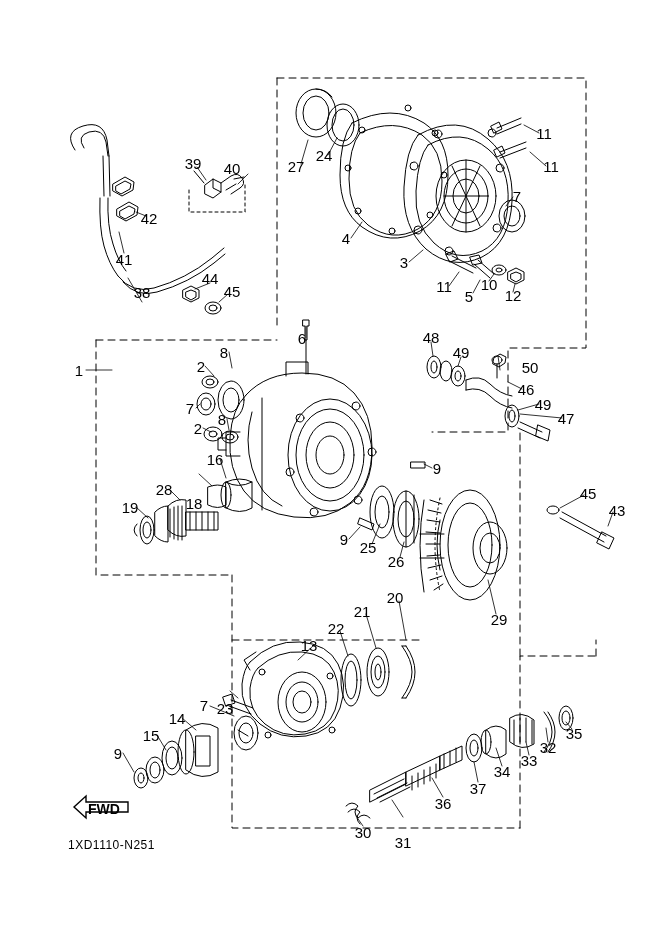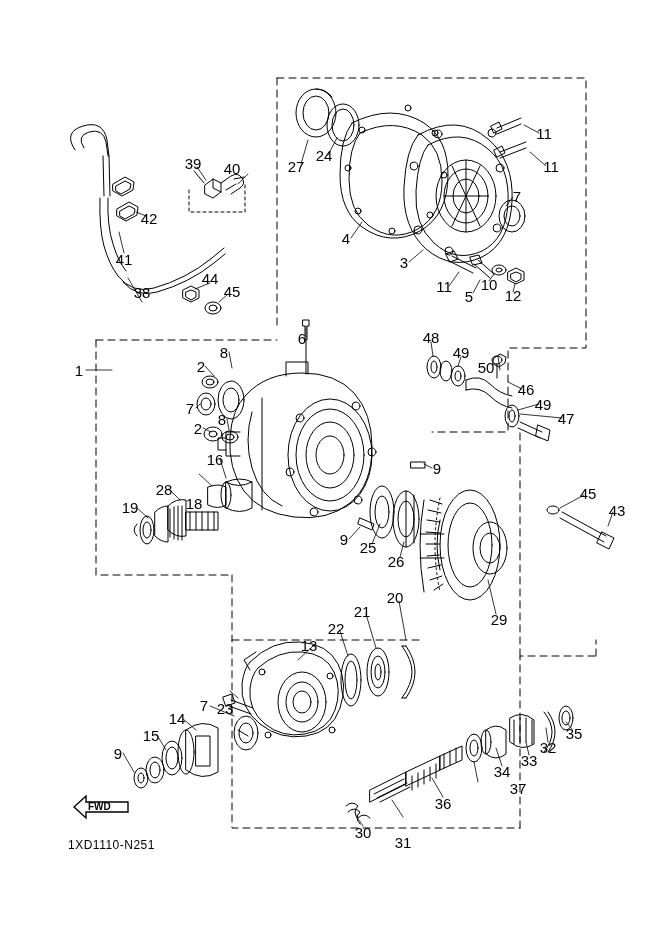--- a/index.html
+++ b/index.html
@@ -45,21 +45,21 @@
     left: 72px;
     top: 793px;
     width: 62px;
     height: 28px;
   }
   #fwd-text {
     position: absolute;
     left: 88px;
     top: 801px;
     font-family: "Liberation Sans", sans-serif;
-    font-size: 10px;
+    font-size: 14px;
     font-weight: bold;
     color: #000000;
   }
 </style>
 </head>
 <body>
 
 <div id="page">
 
   <svg id="diagram-svg" width="661" height="935" viewBox="0 0 661 935">
@@ -420,31 +420,31 @@
       <div class="callout" style="left: 296px; top: 166px;">27</div>
       <div class="callout" style="left: 164px; top: 489px;">28</div>
       <div class="callout" style="left: 499px; top: 619px;">29</div>
       <div class="callout" style="left: 363px; top: 832px;">30</div>
       <div class="callout" style="left: 403px; top: 842px;">31</div>
       <div class="callout" style="left: 548px; top: 747px;">32</div>
       <div class="callout" style="left: 529px; top: 760px;">33</div>
       <div class="callout" style="left: 502px; top: 771px;">34</div>
       <div class="callout" style="left: 574px; top: 733px;">35</div>
       <div class="callout" style="left: 443px; top: 803px;">36</div>
-      <div class="callout" style="left: 478px; top: 788px; margin-left: 40px;">37</div>
+      <div class="callout" style="left: 478px; top: 788px;">37</div>
       <div class="callout" style="left: 142px; top: 292px;">38</div>
       <div class="callout" style="left: 193px; top: 163px;">39</div>
       <div class="callout" style="left: 232px; top: 168px;">40</div>
       <div class="callout" style="left: 124px; top: 259px;">41</div>
       <div class="callout" style="left: 149px; top: 218px;">42</div>
       <div class="callout" style="left: 617px; top: 510px;">43</div>
       <div class="callout" style="left: 210px; top: 278px;">44</div>
       <div class="callout" style="left: 232px; top: 291px;">45</div>
       <div class="callout" style="left: 588px; top: 493px;">45</div>
       <div class="callout" style="left: 526px; top: 389px;">46</div>
       <div class="callout" style="left: 566px; top: 418px;">47</div>
       <div class="callout" style="left: 431px; top: 337px;">48</div>
       <div class="callout" style="left: 461px; top: 352px;">49</div>
       <div class="callout" style="left: 543px; top: 404px;">49</div>
-      <div class="callout" style="left: 486px; top: 367px;">50</div>
+      <div class="callout" style="left: 530px; top: 367px;">50</div>
     </div>
 
 </div>
 
 </body></html>

